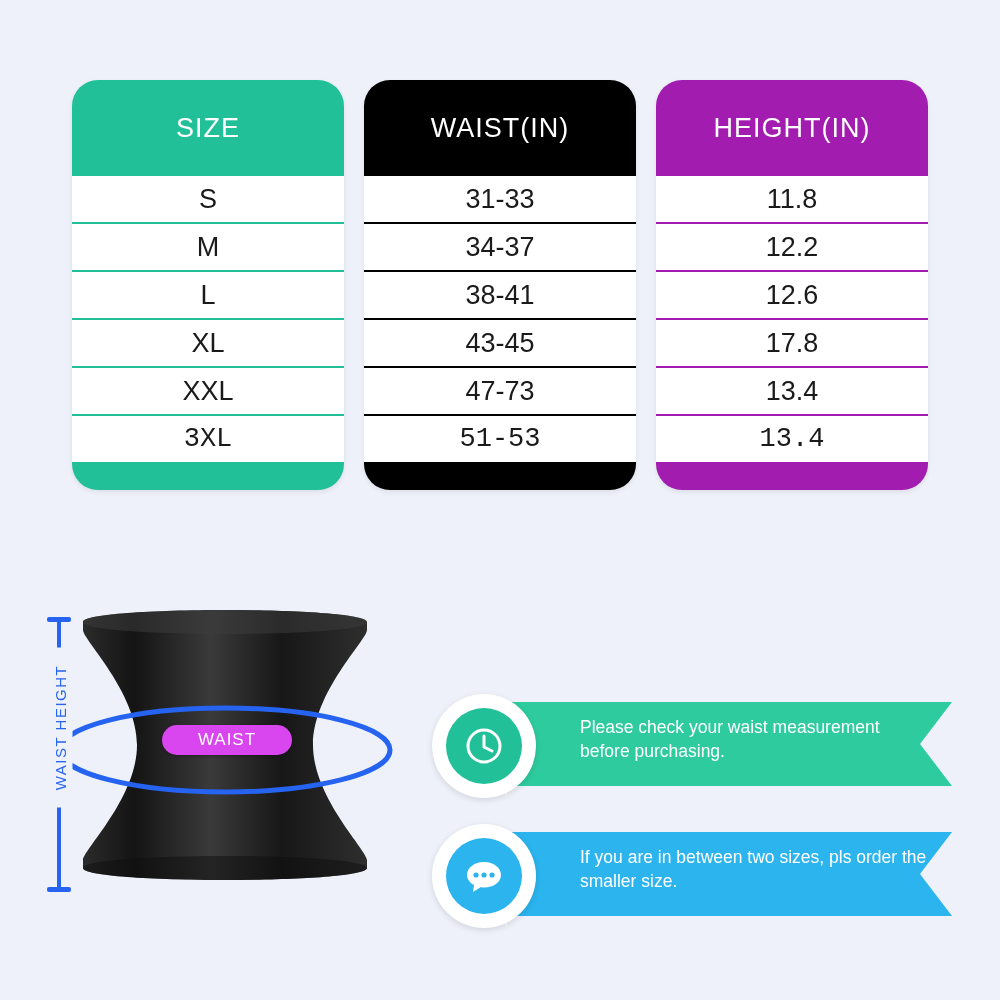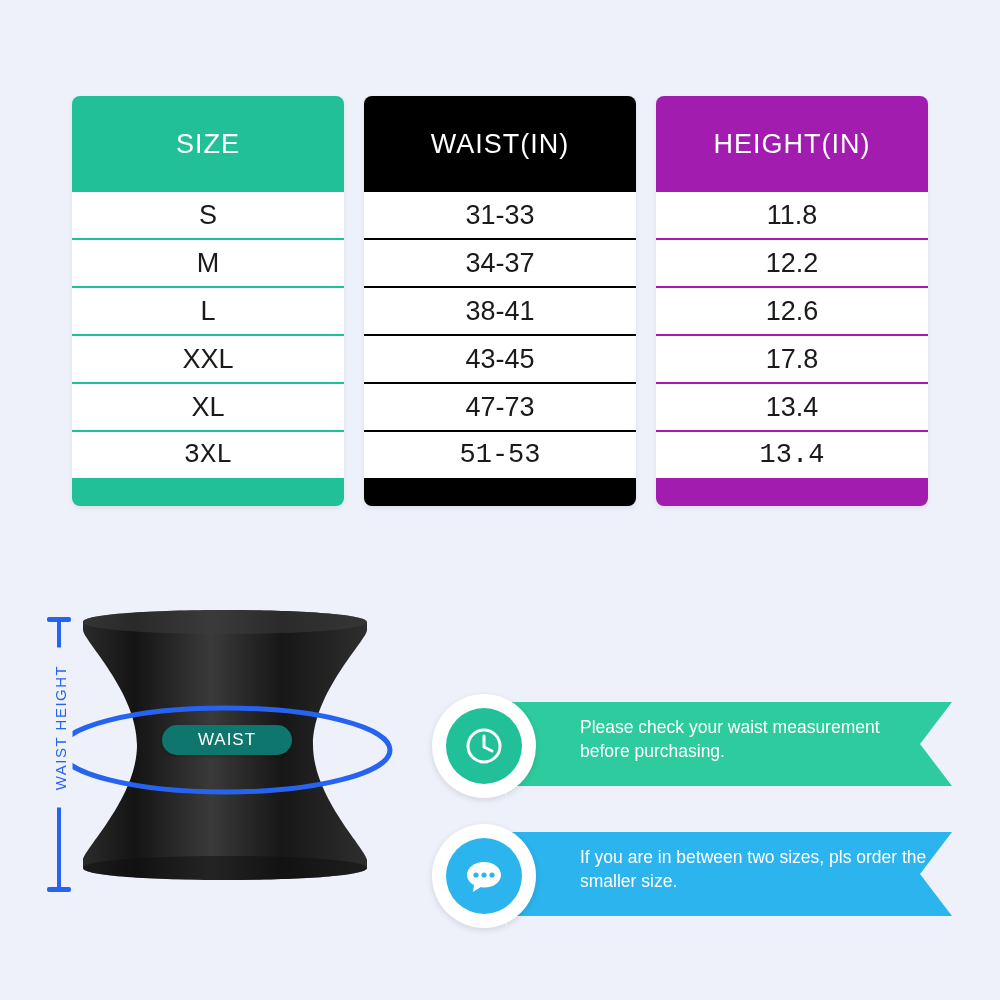--- a/index.html
+++ b/index.html
@@ -19,24 +19,23 @@
   .size-table {
     position: absolute;
     left: 72px;
     top: 80px;
     width: 856px;
     display: flex;
     gap: 20px;
   }
   .col {
     flex: 1;
-    border-radius: 8px;
+    border-radius: 26px;
     overflow: hidden;
     box-shadow: 0 2px 5px rgba(0,0,0,0.08);
-    margin-top: 16px;
   }
   .col.size   { background: #22c099; }
   .col.waist  { background: #000000; }
   .col.height { background: #a21caf; }
 
   .col-head {
     height: 96px;
     display: flex;
     align-items: center;
     justify-content: center;
@@ -76,21 +75,21 @@
     height: 290px;
   }
   .belt-shape svg { display: block; }
 
   .waist-pill {
     position: absolute;
     left: 142px;
     top: 165px;
     width: 130px;
     height: 30px;
-    background: #0f766e;
+    background: #d946ef;
     border-radius: 15px;
     display: flex;
     align-items: center;
     justify-content: center;
     color: #ffffff;
     font-size: 17px;
     letter-spacing: 1px;
     z-index: 4;
     box-shadow: 0 1px 3px rgba(0,0,0,0.3);
   }
@@ -217,22 +216,22 @@
 <body>
 
 <div class="size-table">
 
   <div class="col size">
     <div class="col-head">SIZE</div>
     <div class="cells">
       <div class="cell">S</div>
       <div class="cell">M</div>
       <div class="cell">L</div>
+      <div class="cell">XL</div>
       <div class="cell">XXL</div>
-      <div class="cell">XL</div>
       <div class="cell">3XL</div>
     </div>
   </div>
 
   <div class="col waist">
     <div class="col-head">WAIST(IN)</div>
     <div class="cells">
       <div class="cell">31-33</div>
       <div class="cell">34-37</div>
       <div class="cell">38-41</div>

